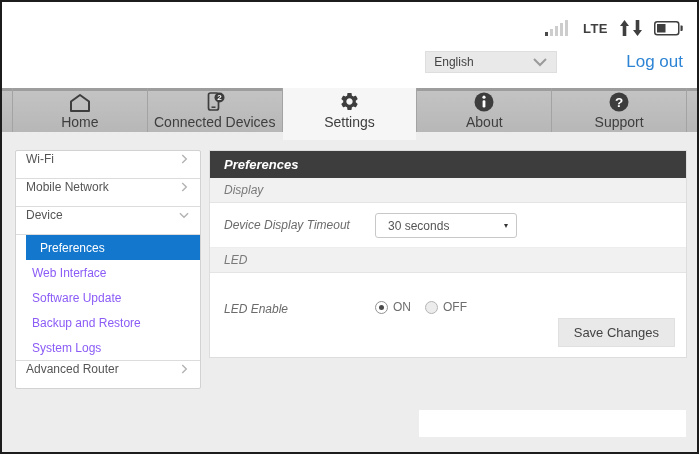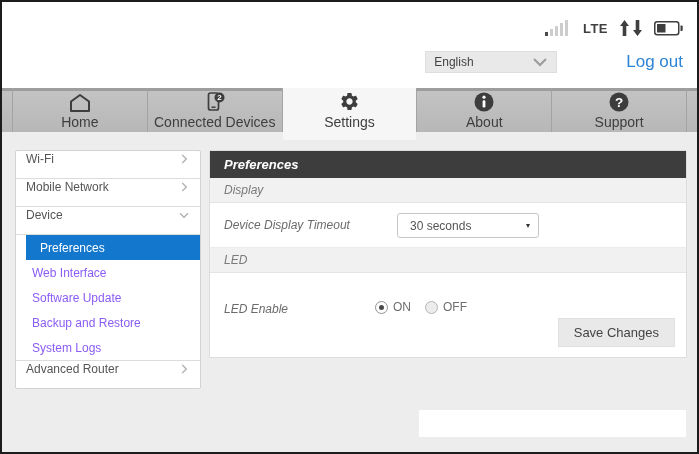--- a/index.html
+++ b/index.html
@@ -36,21 +36,21 @@
 
   
   .panel { position:absolute; left:207px; top:18px; width:478px; background:#fff; border:1px solid #ddd; }
   .panel-title { height:27px; background:#3d3d3d; color:#fff; font-size:13px; font-style:italic; font-weight:bold; display:flex; align-items:center; padding-left:14px; }
   .sec-head { height:25px; background:#f1f1f1; border-bottom:1px solid #e4e4e4; display:flex; align-items:center; padding-left:14px; font-size:12px; font-style:italic; color:#7a7a7a; }
   .row { position:relative; background:#fff; border-bottom:1px solid #ededed; }
   .row-timeout { height:45px; }
   .row-led { height:68px; border-bottom:none;margin-top:16px; }
   .row-label { position:absolute; left:14px; top:15px; font-size:12px; font-style:italic; color:#6b6b6b; }
   .row-led .row-label { top:13px; }
-  .select-ctl { position:absolute; left:165px; top:10px; width:142px; height:25px; background:#fff; border:1px solid #c8c8c8; border-radius:3px; display:flex; align-items:center; justify-content:space-between; padding:0 8px 0 12px; font-size:12px; color:#555; cursor:pointer;margin-left:22px; }
+  .select-ctl { position:absolute; left:165px; top:10px; width:142px; height:25px; background:#fff; border:1px solid #c8c8c8; border-radius:3px; display:flex; align-items:center; justify-content:space-between; padding:0 8px 0 12px; font-size:12px; color:#555; cursor:pointer; }
   .caret { font-size:8px; color:#333; }
   .radio-group { position:absolute; left:165px; top:11px; display:flex; align-items:center; gap:14px; }
   .radio-opt { display:flex; align-items:center; gap:5px; cursor:pointer; }
   .radio-dot { width:13px; height:13px; border-radius:50%; border:1px solid #929292; background:#fff; position:relative; }
   .radio-opt.on .radio-dot::after { content:""; position:absolute; left:3px; top:3px; width:5px; height:5px; border-radius:50%; background:#4a4a4a; }
   .radio-opt.off .radio-dot { border-color:#b4b4b4; background:#ececec; }
   .radio-label { font-size:12px; color:#6e6e6e; }
   .save-btn { position:absolute; right:11px; bottom:10px; background:#e9e9e9; border:1px solid #e0e0e0; color:#444; font-size:13px; font-family:"Liberation Sans", sans-serif; padding:6px 15px; cursor:pointer; }
 
   .footer-bar { position:absolute; left:417px; top:278px; width:267px; height:27px; background:#ffffff; }

